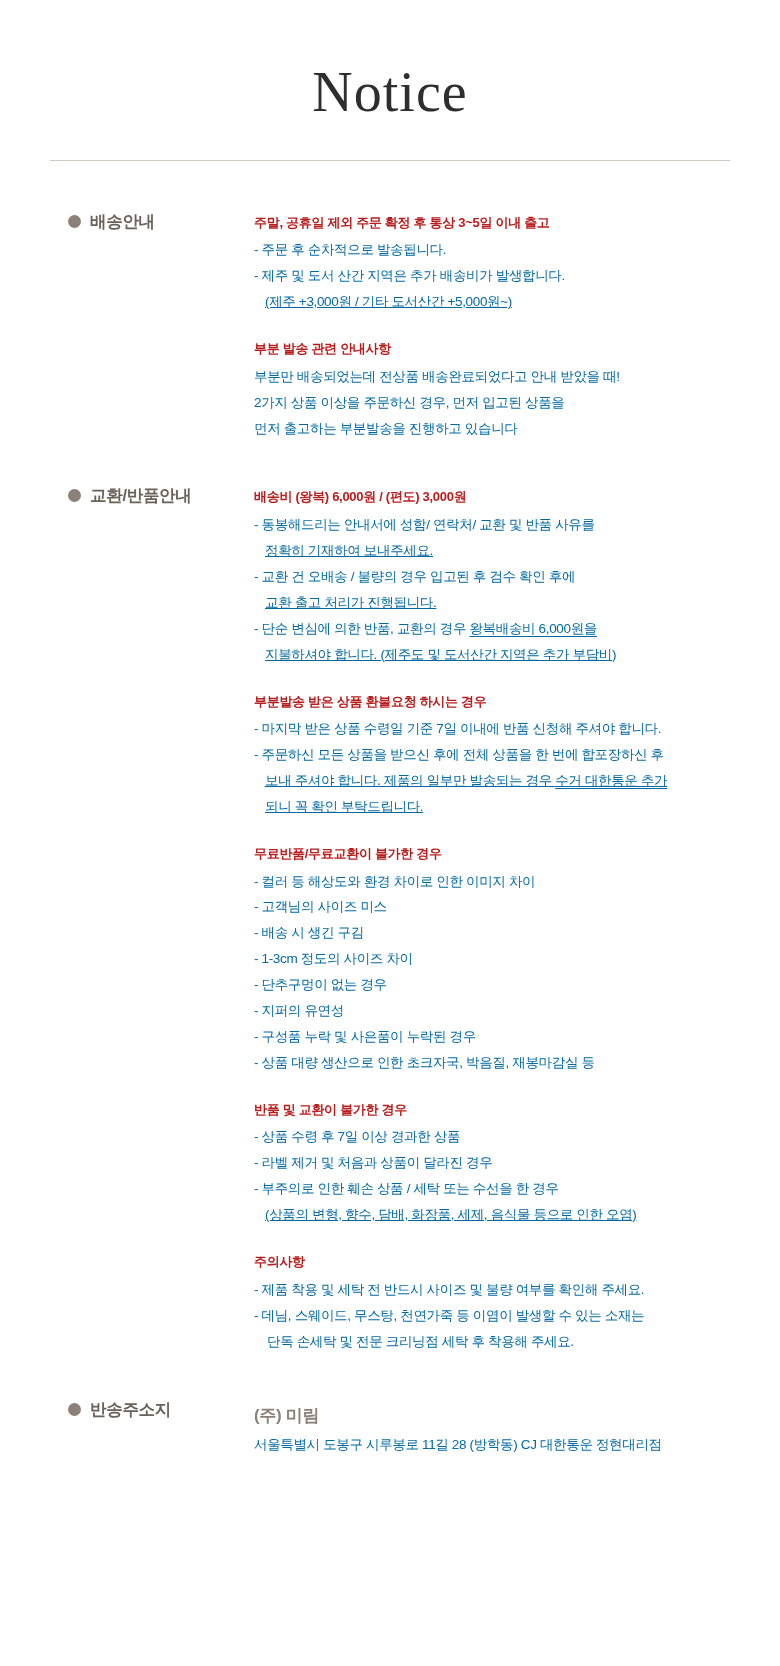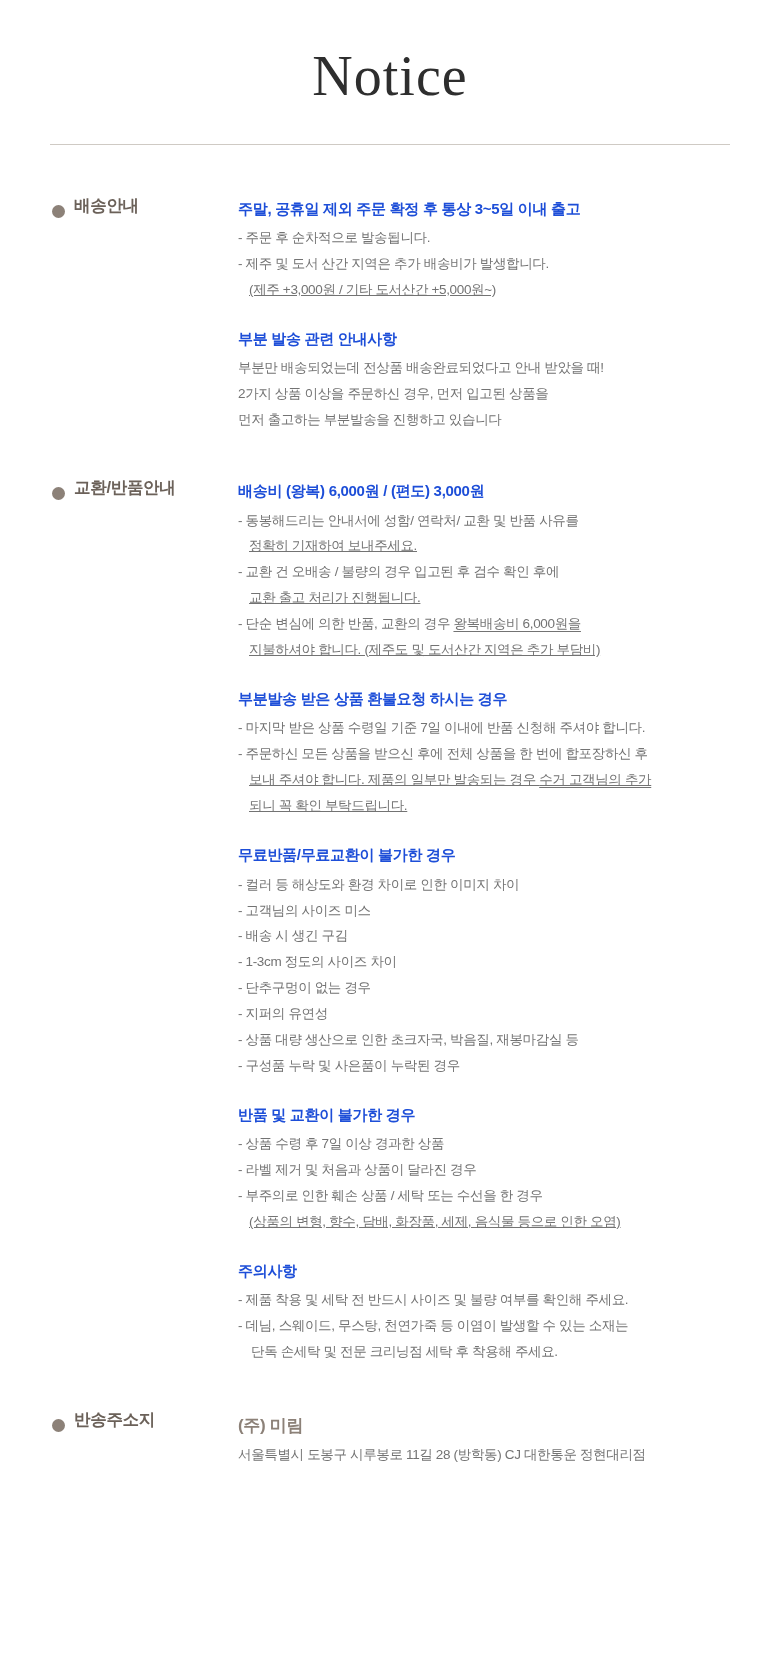--- a/index.html
+++ b/index.html
@@ -12,21 +12,21 @@
     min-height: 1666px;
     font-family: "Liberation Sans", "DejaVu Sans", sans-serif;
     color: #333333;
     -webkit-font-smoothing: antialiased;
   }
   .page {
     position: relative;
     width: 780px;
     min-height: 1666px;
     box-sizing: border-box;
-    padding: 0;
+    padding: 16px;
   }
 
   
   .header {
     text-align: center;
     padding-top: 46px;
     padding-bottom: 10px;
   }
   .header-title {
     font-family: "Liberation Serif", "DejaVu Serif", serif;
@@ -53,21 +53,21 @@
     align-items: flex-start;
     margin-bottom: 42px;
   }
   .section:last-child {
     margin-bottom: 16px;
   }
   .section-head {
     width: 186px;
     flex: 0 0 186px;
     display: flex;
-    align-items: flex-end;
+    align-items: flex-start;
     padding-top: 1px;
   }
   .bullet-dot {
     width: 13px;
     height: 13px;
     border-radius: 50%;
     background: #8c8178;
     margin-top: 5px;
     margin-right: 9px;
     flex: 0 0 13px;
@@ -84,30 +84,30 @@
     padding-top: 2px;
   }
 
   .block {
     margin-bottom: 22px;
   }
   .block:last-child {
     margin-bottom: 0;
   }
   .block-heading {
-    font-size: 15px;
+    font-size: 13px;
     font-weight: 700;
-    color: #1d4ed8;
+    color: #b91c1c;
     line-height: 1.9;
     letter-spacing: -0.3px;
     margin-bottom: 2px;
   }
   .line {
     font-size: 13.5px;
-    color: #737373;
+    color: #0369a1;
     line-height: 1.92;
     letter-spacing: -0.35px;
     white-space: pre-wrap;
   }
   .line.indent {
     padding-left: 11px;
     text-decoration: underline;
   }
   .line.indent2 {
     padding-left: 13px;
@@ -168,33 +168,33 @@
             <div class="line indent">정확히 기재하여 보내주세요.</div>
             <div class="line">- 교환 건 오배송 / 불량의 경우 입고된 후 검수 확인 후에</div>
             <div class="line indent">교환 출고 처리가 진행됩니다.</div>
             <div class="line">- 단순 변심에 의한 반품, 교환의 경우 <span class="u">왕복배송비 6,000원을</span></div>
             <div class="line indent">지불하셔야 합니다. (제주도 및 도서산간 지역은 추가 부담비)</div>
           </div>
           <div class="block">
             <div class="block-heading">부분발송 받은 상품 환불요청 하시는 경우</div>
             <div class="line">- 마지막 받은 상품 수령일 기준 7일 이내에 반품 신청해 주셔야 합니다.</div>
             <div class="line">- 주문하신 모든 상품을 받으신 후에 전체 상품을 한 번에 합포장하신 후</div>
-            <div class="line indent">보내 주셔야 합니다. 제품의 일부만 발송되는 경우 <span class="u">수거 고객님의 추가</span></div>
+            <div class="line indent">보내 주셔야 합니다. 제품의 일부만 발송되는 경우 <span class="u">수거 대한통운 추가</span></div>
             <div class="line indent">되니 꼭 확인 부탁드립니다.</div>
           </div>
           <div class="block">
             <div class="block-heading">무료반품/무료교환이 불가한 경우</div>
             <div class="line">- 컬러 등 해상도와 환경 차이로 인한 이미지 차이</div>
             <div class="line">- 고객님의 사이즈 미스</div>
             <div class="line">- 배송 시 생긴 구김</div>
             <div class="line">- 1-3cm 정도의 사이즈 차이</div>
             <div class="line">- 단추구멍이 없는 경우</div>
             <div class="line">- 지퍼의 유연성</div>
+            <div class="line">- 구성품 누락 및 사은품이 누락된 경우</div>
             <div class="line">- 상품 대량 생산으로 인한 초크자국, 박음질, 재봉마감실 등</div>
-            <div class="line">- 구성품 누락 및 사은품이 누락된 경우</div>
           </div>
           <div class="block">
             <div class="block-heading">반품 및 교환이 불가한 경우</div>
             <div class="line">- 상품 수령 후 7일 이상 경과한 상품</div>
             <div class="line">- 라벨 제거 및 처음과 상품이 달라진 경우</div>
             <div class="line">- 부주의로 인한 훼손 상품 / 세탁 또는 수선을 한 경우</div>
             <div class="line indent">(상품의 변형, 향수, 담배, 화장품, 세제, 음식물 등으로 인한 오염)</div>
           </div>
           <div class="block">
             <div class="block-heading">주의사항</div>

